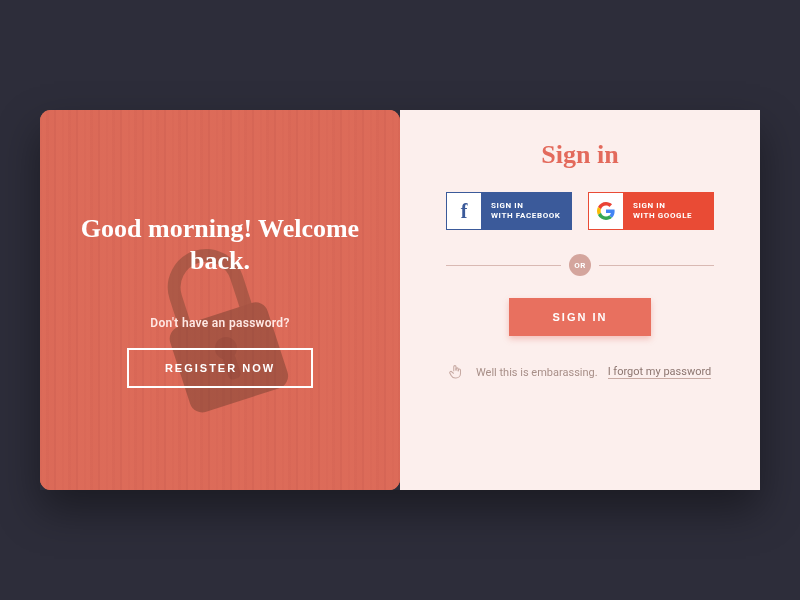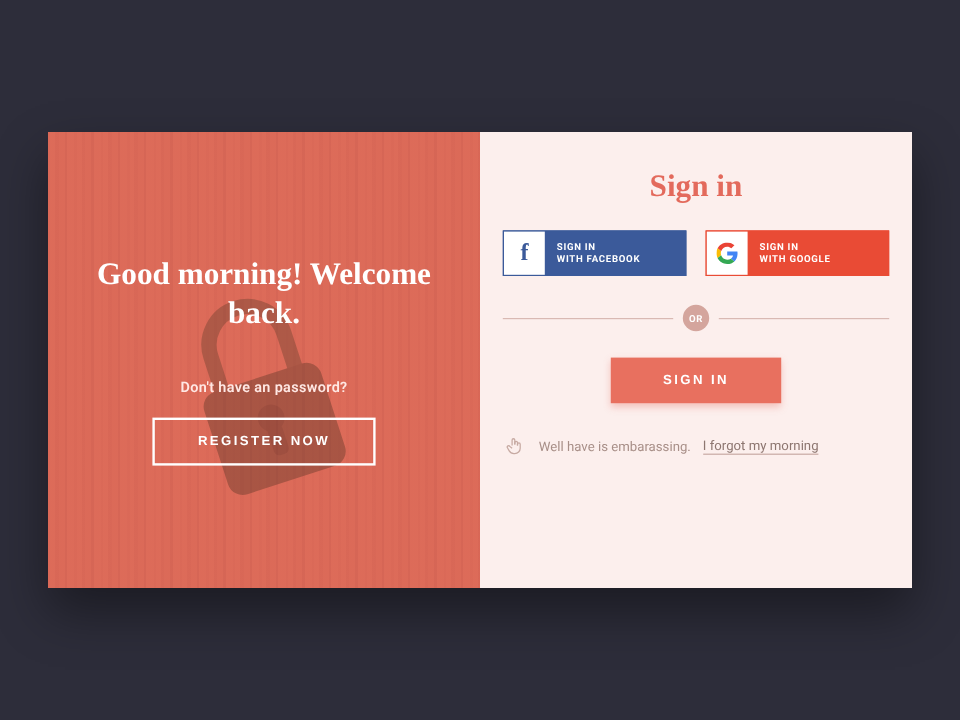--- a/index.html
+++ b/index.html
@@ -23,20 +23,21 @@
     position: relative;
     background: #e36a5c;
     overflow: hidden;
     display: flex;
     flex-direction: column;
     align-items: flex-start;
     justify-content: center;
     padding: 30px;
     text-align: center;
     color: #fff;
+    border-radius: 11px;
   }
   .left::before {
     content: "";
     position: absolute;
     inset: 0;
     background:
       linear-gradient(rgba(227,106,92,0.85), rgba(227,106,92,0.85)),
       repeating-linear-gradient(90deg,
         #a9643f 0px, #a9643f 2px,
         #b87248 2px, #b87248 6px,
@@ -77,21 +78,21 @@
     font-weight: 700;
     letter-spacing: 2px;
     color: #fff;
     background: transparent;
     cursor: pointer;
   }
   
   .right {
     width: 50%;
     background: #fcefed;
-    padding: 30px 19px 18px;
+    padding: 30px 46px 18px;
     display: flex;
     flex-direction: column;
     align-items: center;
     position: relative;
   }
   .title {
     font-family: Georgia, "Times New Roman", serif;
     color: #e36a5c;
     font-size: 26px;
     font-weight: 600;
@@ -265,18 +266,18 @@
     <button class="signin-btn">SIGN IN</button>
 
     <div class="footer">
       <span class="hand-icon">
         <svg viewBox="0 0 24 24">
           <path d="M9 11V5a1.5 1.5 0 0 1 3 0v5"></path>
           <path d="M12 10V8a1.5 1.5 0 0 1 3 0v3"></path>
           <path d="M15 11V9.5a1.5 1.5 0 0 1 3 0V14a6 6 0 0 1-6 6h-1a6 6 0 0 1-5.2-3l-2-3.5a1.5 1.5 0 0 1 2.6-1.5L9 14"></path>
         </svg>
       </span>
-      <span>Well have is embarassing. </span>
-      <span class="forgot-link">I forgot my morning</span>
+      <span>Well this is embarassing. </span>
+      <span class="forgot-link">I forgot my password</span>
     </div>
   </div>
 
 </div>
 
 </body></html>

